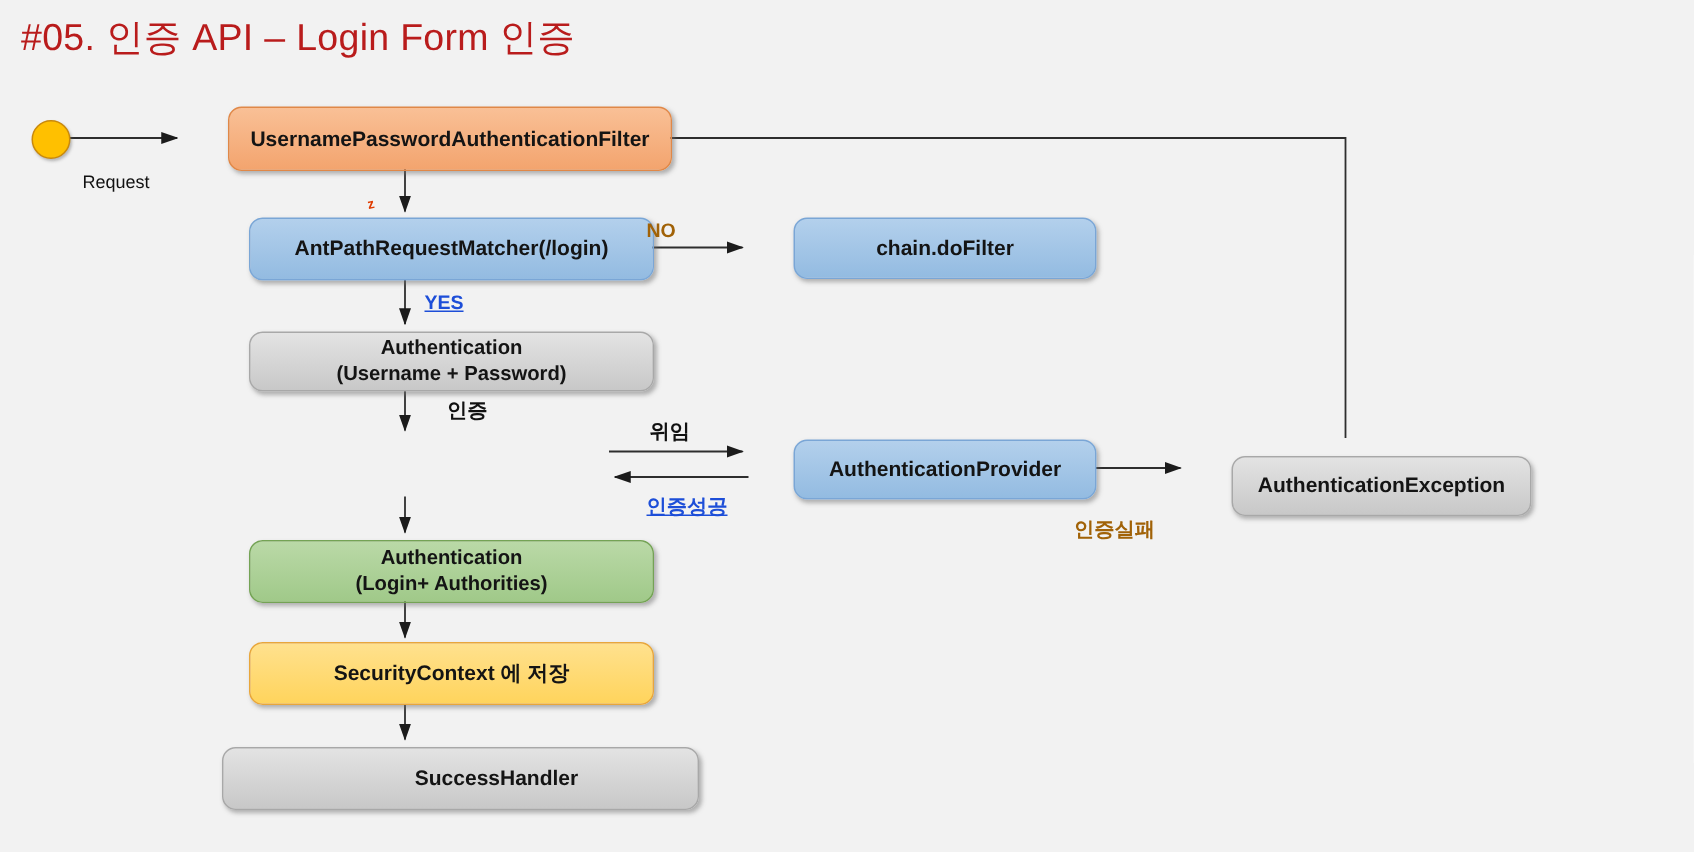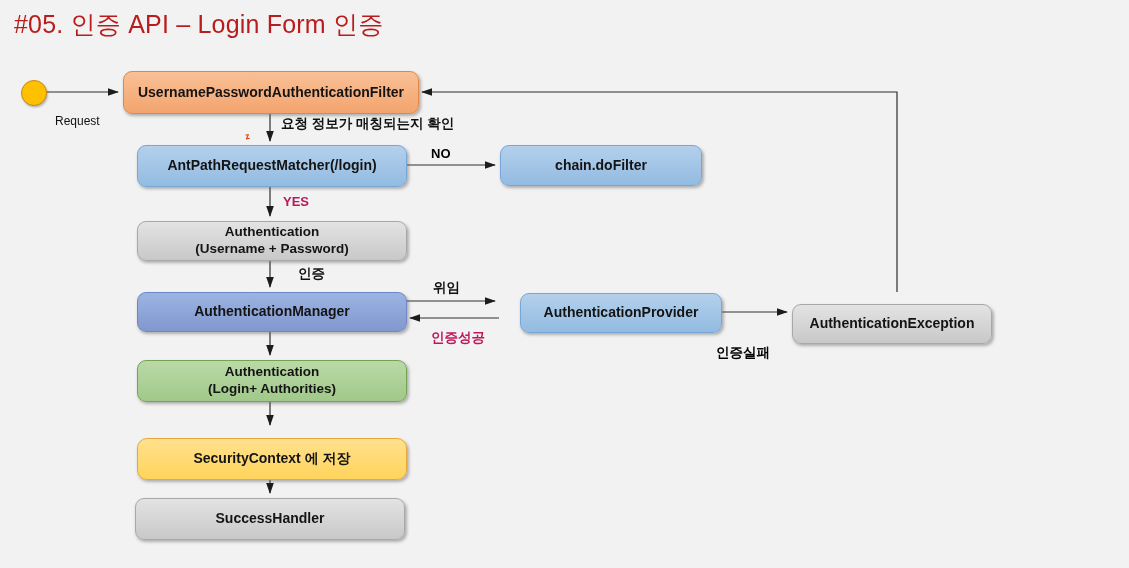--- a/index.html
+++ b/index.html
@@ -15,39 +15,40 @@
   }
   svg.edges { position:absolute; left:0; top:0; z-index:1; pointer-events:none; }
   .node {
     position:absolute; z-index:2;
     display:flex; flex-direction:column; align-items:center; justify-content:center;
     text-align:center; border-radius:9px;
     font-weight:bold; font-size:14px; color:#141414;
     border:1px solid #999;
     box-shadow:1.5px 2px 3px rgba(110,110,110,.5);
     line-height:1.25;
+    margin-left:29px;
   }
   .node .l2 { font-size:13.5px; }
   .orange   { background:linear-gradient(180deg,#f9c096,#f3a46e); border-color:#e08848; }
   .blue     { background:linear-gradient(180deg,#b3d0ec,#93bbe1); border-color:#7aa6d6; }
   .bluedark { background:linear-gradient(180deg,#9cb4e3,#8197ce); border-color:#6f87c4; }
   .gray     { background:linear-gradient(180deg,#e3e3e3,#c8c8c8); border-color:#a8a8a8; }
   .green    { background:linear-gradient(180deg,#bad9a7,#a0c989); border-color:#74a355; }
   .yellow   { background:linear-gradient(180deg,#ffe18e,#ffd45c); border-color:#e8a63b; }
   .start-circle {
     position:absolute; left:21px; top:80px; width:24px; height:24px;
     border-radius:50%; background:#FFC000; border:1.5px solid #c9890c;
     z-index:2; box-shadow:1px 1.5px 2px rgba(110,110,110,.45);
   }
   .elabel { position:absolute; z-index:3; white-space:nowrap; color:#111; }
   .k  { font-weight:bold; font-size:13.5px; }
   .en { font-weight:bold; font-size:13px; }
   .plain { font-size:12px; }
-  .red  { color:#000000; }
-  .blue-t { color:#be185d; }
+  .red  { color:#a16207; }
+  .blue-t { color:#1d4ed8;text-decoration:underline; }
   .mark { color:#e03c00; font-size:9px; font-weight:bold; transform:rotate(-12deg); }
 </style>
 </head>
 <body>
 
 <div id="slide">
 
   <div id="title">#05. 인증 API – Login Form 인증</div>
 
   <svg class="edges" width="1129" height="568">
@@ -84,48 +85,44 @@
 
   <div class="node blue" style="left:137px; top:145px; width:268px; height:40px;">
     <span>AntPathRequestMatcher(/login)</span>
   </div>
 
   <div class="node gray" style="left:137px; top:221px; width:268px; height:38px;">
     <span class="l2">Authentication</span>
     <span class="l2">(Username + Password)</span>
   </div>
 
-  <div class="node bluedark" style="left:137px; top:292px; width:268px; height:38px;">
-    <span>AuthenticationManager</span>
-  </div>
 
-  <div class="node blue" style="left:520px; top:293px; width:200px; height:38px;text-align:center;">
+  <div class="node blue" style="left:500px; top:293px; width:200px; height:38px;text-align:center;">
     <span>AuthenticationProvider</span>
   </div>
 
   <div class="node gray" style="left:792px; top:304px; width:198px; height:38px;">
     <span>AuthenticationException</span>
   </div>
 
   <div class="node green" style="left:137px; top:360px; width:268px; height:40px;">
     <span class="l2">Authentication</span>
     <span class="l2">(Login+ Authorities)</span>
   </div>
 
-  <div class="node yellow" style="left:137px; top:438px; width:268px; height:40px;border-radius:10px;">
+  <div class="node yellow" style="left:137px; top:428px; width:268px; height:40px;">
     <span>SecurityContext 에 저장</span>
   </div>
 
-  <div class="node gray" style="left:135px; top:498px; width:268px; height:40px;">
+  <div class="node gray" style="left:119px; top:498px; width:268px; height:40px;padding-left:48px;">
     <span>SuccessHandler</span>
   </div>
 
   <div class="elabel plain" style="left:55px; top:66px;margin-top:48px;">Request</div>
 
-  <div class="elabel k" style="left:281px; top:115px;">요청 정보가 매칭되는지 확인</div>
 
   <div class="elabel en red" style="left:431px; top:146px;">NO</div>
 
   <div class="elabel en blue-t" style="left:283px; top:194px;">YES</div>
 
   <div class="elabel k" style="left:298px; top:265px;">인증</div>
 
   <div class="elabel k" style="left:433px; top:279px;">위임</div>
 
   <div class="elabel k blue-t" style="left:431px; top:329px;">인증성공</div>

